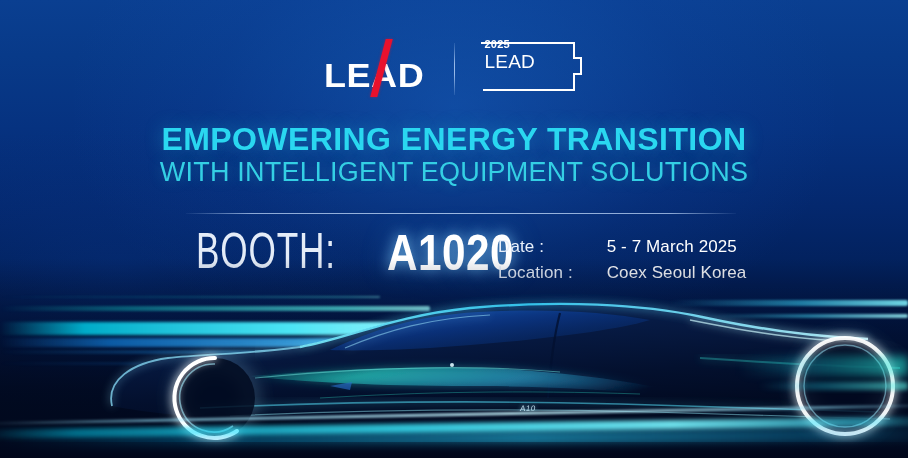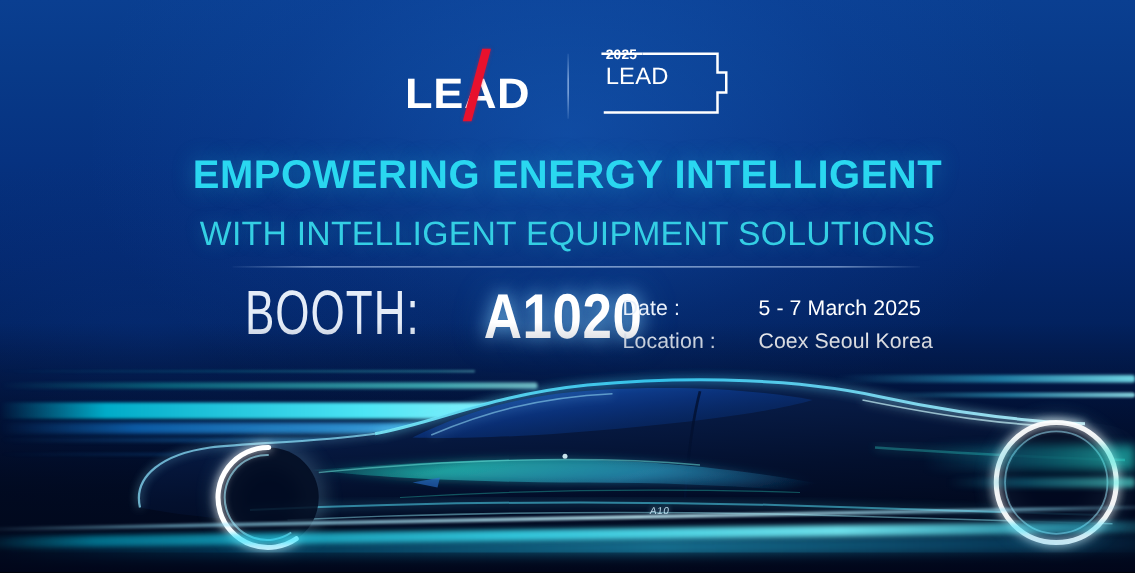--- a/index.html
+++ b/index.html
@@ -89,21 +89,21 @@
     text-align:center;
   }
   .headline {
     font-size:32px; font-weight:bold;
     color:#2ad7f0;
     letter-spacing:0.4px;
     line-height:1.08;
     text-shadow:0 0 18px rgba(42,215,240,0.35);
   }
   .subhead {
-    margin-top:16px;
+    margin-top:1px;
     font-size:27px; font-weight:400;
     color:#34cfe4;
     letter-spacing:0.2px;
     line-height:1.1;
     text-shadow:0 0 14px rgba(52,207,228,0.28);
   }
 
   
   .rule {
     position:absolute; left:186px; top:213px;
@@ -250,21 +250,21 @@
         <path d="M0 3 H33" fill="none" stroke="#ffffff" stroke-width="2"></path>
       </svg>
       <div class="ib-year">2025</div>
       <div class="ib-name">
         <span>LEAD</span>
       </div>
     </div>
   </div>
 
   <div class="headline-wrap">
-    <div class="headline">EMPOWERING ENERGY INTELLIGENT</div>
+    <div class="headline">EMPOWERING ENERGY TRANSITION</div>
     <div class="subhead">WITH INTELLIGENT EQUIPMENT SOLUTIONS</div>
   </div>
 
   <div class="rule"></div>
 
   <div class="booth-row">
     <div class="booth-label">BOOTH:</div>
     <div class="booth-number">A1020</div>
   </div>
 

